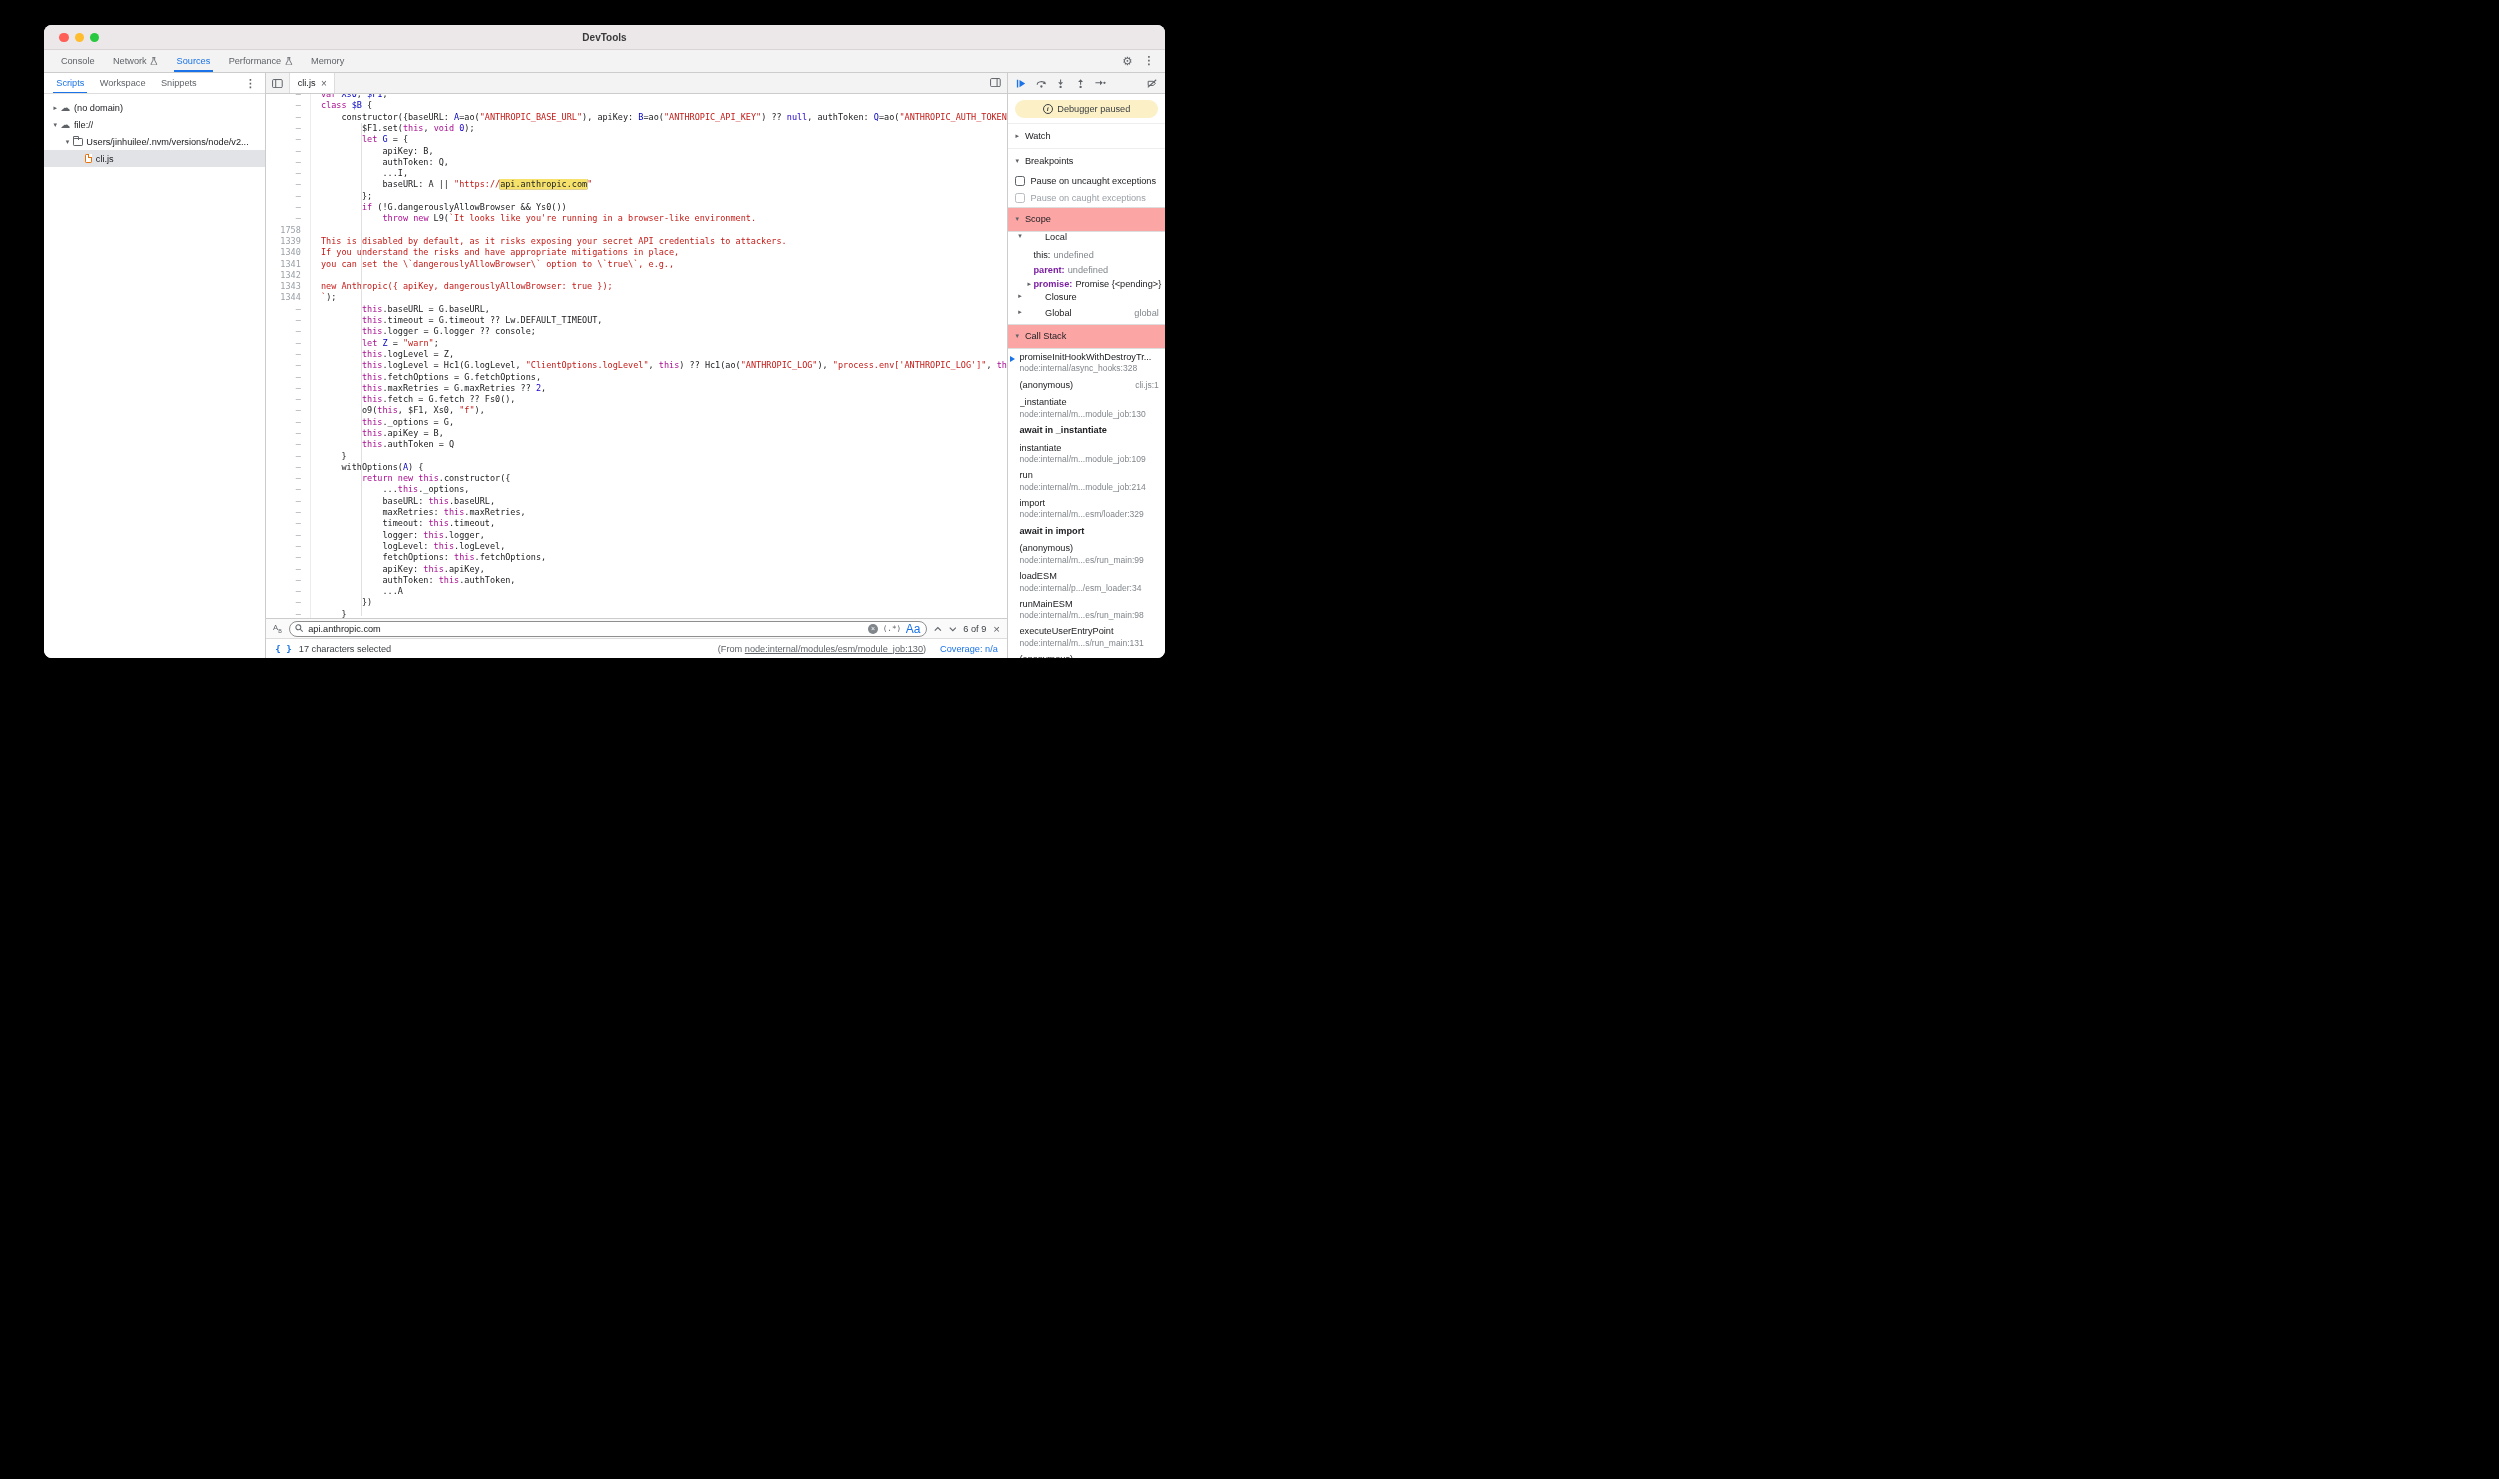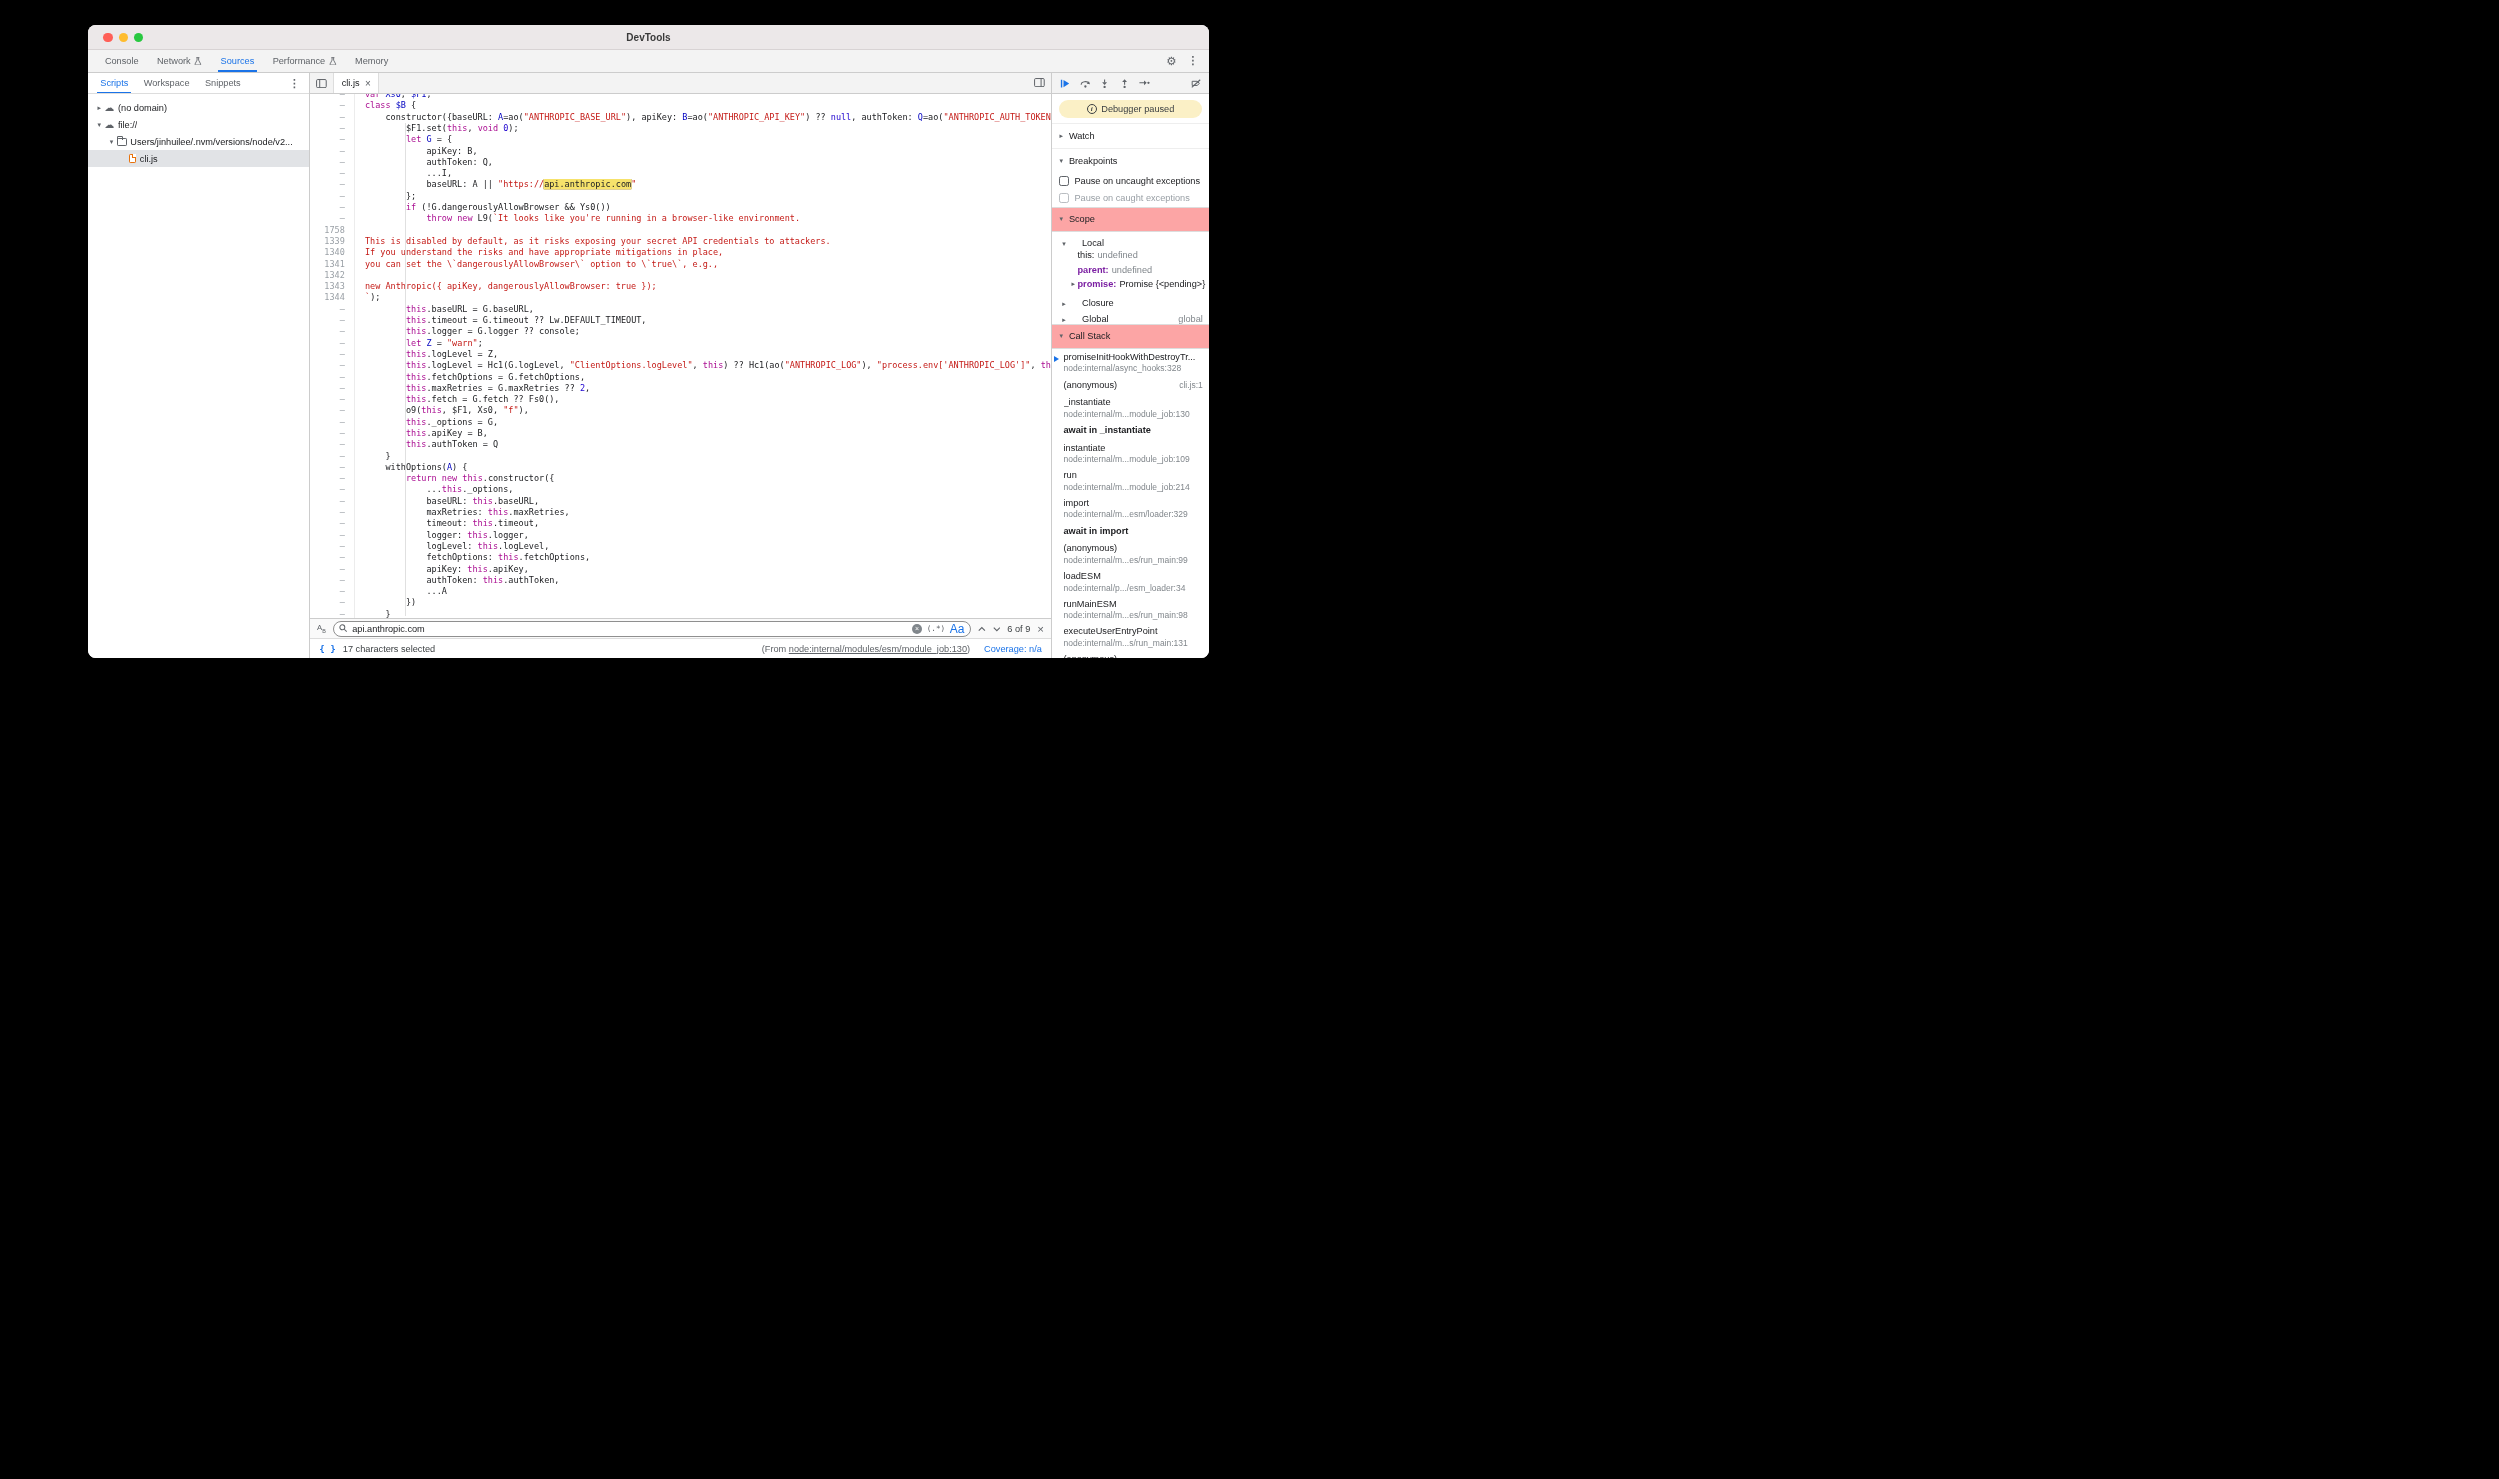--- a/index.html
+++ b/index.html
@@ -1,20 +1,20 @@
 <!DOCTYPE html>
 <html style="font-size:12.3px"><head>
 <meta charset="utf-8">
 <style>
   html,body{margin:0;padding:0;background:#000;width:1250px;height:740px;overflow:hidden;
     font-family:"Liberation Sans",sans-serif;}
   *{box-sizing:border-box;}
   .window{position:absolute;left:44px;top:25.4px;width:1121px;height:633px;background:#fff;
     border-radius:7.7px;overflow:hidden;display:flex;flex-direction:column;
-    box-shadow:0 19px 62px rgba(0,0,0,.6);margin-left:44px;}
+    box-shadow:0 19px 62px rgba(0,0,0,.6);}
   
   .titlebar{flex:none;height:24.6px;background:#ece8e9;border-bottom:0.8px solid #d8d3d4;
     display:flex;align-items:center;justify-content:center;position:relative;}
   .traffic{position:absolute;left:15.4px;top:7.7px;display:flex;gap:6.2px;}
   .dot{width:9.2px;height:9.2px;border-radius:50%;}
   .dot.r{background:#ff5f57}.dot.y{background:#febc2e}.dot.g{background:#28c840}
   .wtitle{font-size:10px;font-weight:bold;color:#3a3a3a;}
   
   .tabsbar{flex:none;height:23px;background:#f3f3f3;border-bottom:0.8px solid #ccc;
     display:flex;align-items:stretch;padding-left:7.7px;}
@@ -90,21 +90,21 @@
   .rbody{flex:1;overflow:hidden;font-size:9.2px;color:#202124;}
   .paused-pill{margin:5.4px 7px 4.6px;height:18.5px;background:#fbf0c6;border-radius:10px;display:flex;align-items:center;justify-content:center;gap:4.6px;color:#3c4043;}
   .info-i{width:10px;height:10px;border:1px solid #3c4043;border-radius:50%;font-size:7px;line-height:8.5px;text-align:center;font-weight:bold;font-family:"Liberation Serif",serif;font-style:italic;}
   .sec{height:25px;display:flex;align-items:center;gap:3.1px;padding:0 4.6px;border-top:0.8px solid #eee;}
   .sec.gray{background:#fca5a5;border-top:0.8px solid #ddd;border-bottom:0.8px solid #ddd;}
   .sec .tri{width:9.2px;}
   .cbrow{height:17px;display:flex;align-items:center;gap:5.4px;padding-left:7px;}
   .cb{flex:none;width:10px;height:10px;border:1.1px solid #5f6368;border-radius:2.3px;background:#fff;}
   .cb.dis{border-color:#b9bdc1;}
   .cbl.dis{color:#9aa0a6;}
-  .scope-group{height:16px;display:flex;align-items:flex-end;gap:13px;padding-left:7px;}
+  .scope-group{height:16px;display:flex;align-items:flex-start;gap:20px;padding-left:7px;}
   .scope-group .gval{margin-left:auto;padding-right:6.2px;color:#80868b;}
   .varrow{height:14.6px;display:flex;align-items:center;padding-left:17px;white-space:nowrap;overflow:hidden;}
   .varrow .tri{width:8.5px;}
   .vname{color:#7b1fa2;}
   .vname.own{font-weight:bold;}
   .vname.plain{color:#202124;}
   .vval{margin-left:3.1px;color:#80868b;}
   .vval.obj{color:#202124;}
   .frame{position:relative;padding:3.1px 6.2px 3.1px 11.5px;}
   .frame .nm{line-height:11.5px;white-space:nowrap;overflow:hidden;}

